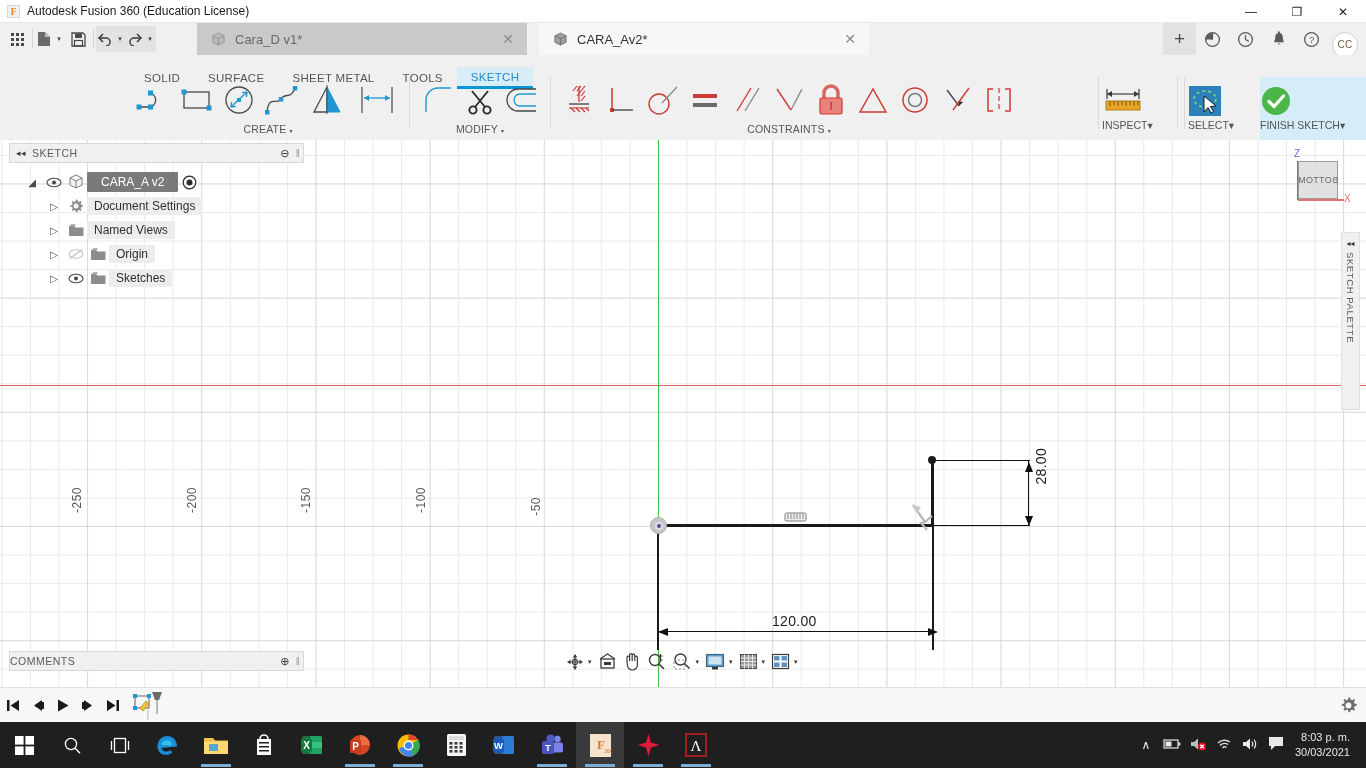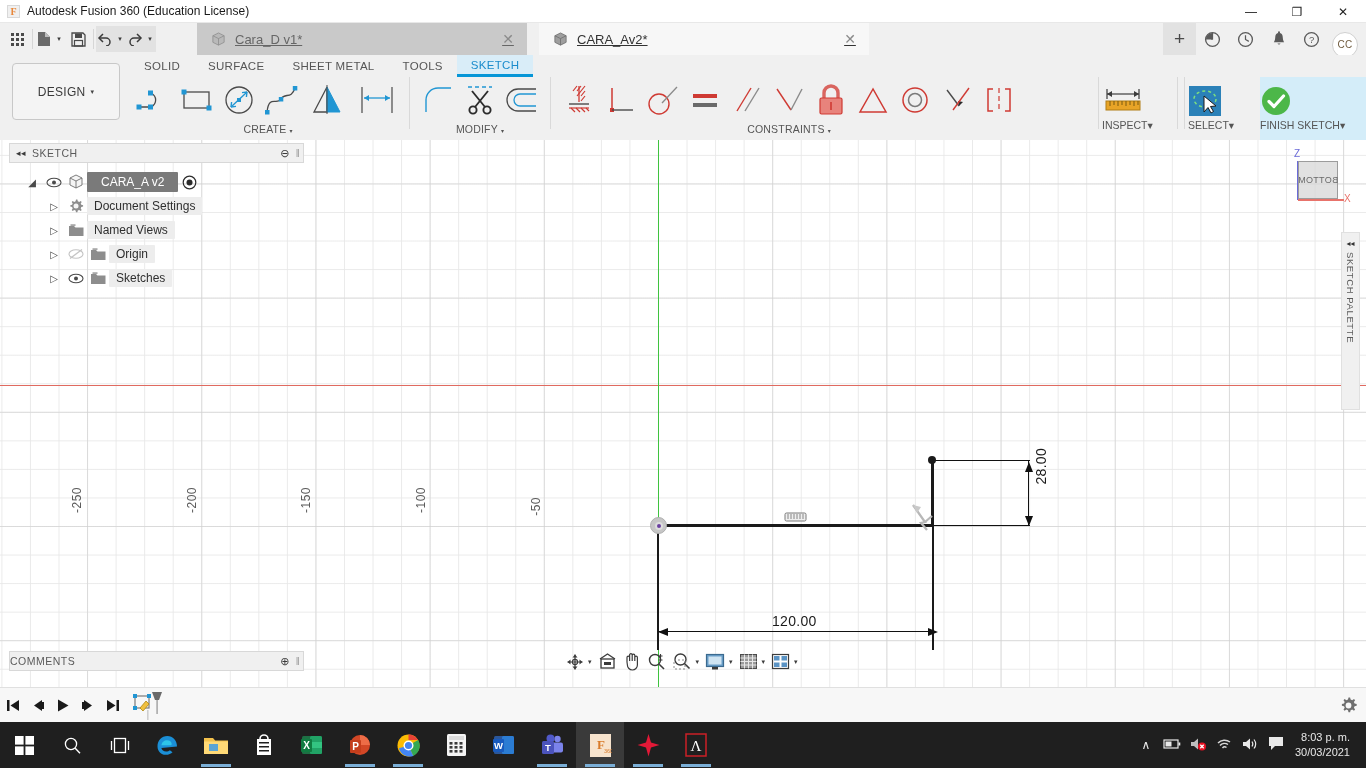--- a/index.html
+++ b/index.html
@@ -39,21 +39,21 @@
   .qat-btn.split { width:18px; }
   .qat-caret { width:12px; height:26px; display:flex; align-items:center; justify-content:center;
                font-size:7px; color:#3b3b3b; }
   .qat-sep { width:1px; height:20px; background:#d6d6d6; margin:0 2px; }
   .qat-hl { background:#e2e2e2; }
 
   .doctabs { position:absolute; left:197px; top:23px; height:32px; display:flex; align-items:flex-end; }
   .doctab {
     height:32px; display:flex; align-items:center;
     padding:0 10px 0 14px; min-width:330px;
-    background:#c9c9c9; color:#666; font-size:13px; position:relative;text-decoration:underline;
+    background:#c9c9c9; color:#666; font-size:13px; position:relative;
   }
   .doctab.active { background:#f7f7f7; color:#333; }
   .doctab .cube { margin-right:9px; display:flex; }
   .doctab .tname { flex:1; }
   .doctab .tclose { font-size:14px; color:#8a8a8a; width:18px; text-align:center; }
   .tabgap { width:12px; }
 
   .tb-right { position:absolute; right:0; top:23px; height:32px; display:flex; align-items:center; }
   .tr-btn { width:33px; height:32px; display:flex; align-items:center; justify-content:center; color:#5a5a5a; }
   .tr-plus { background:#e2e2e2; font-size:19px; color:#4a4a4a; }
@@ -61,21 +61,21 @@
     width:26px; height:26px; border-radius:50%; background:#ffffff; border:1px solid #d0d0d0;
     display:flex; align-items:center; justify-content:center;
     font-size:10px; color:#6f5b3e; letter-spacing:.4px; margin:11px 8px 0 4px;
   }
 
   
   .ribbon { position:absolute; left:0; top:55px; width:1366px; height:85px; background:#f0f0f0; }
   .ribbon-tabs { position:absolute; left:130px; top:0; height:22px; display:flex; }
   .rtab {
     padding:3px 14px 3px 14px; font-size:11.5px; color:#555; letter-spacing:.3px;
-    height:22px; display:flex; align-items:center;
+    height:22px; display:flex; align-items:center;margin-top:12px;
   }
   .rtab.active { color:#1b8ccc; background:#d9edf8; border-bottom:3px solid #0696d7; }
 
   .designbtn {
     position:absolute; left:12px; top:8px; width:108px; height:57px;
     border:1px solid #c8c8c8; border-radius:4px; background:#f4f4f4;
     display:flex; align-items:center; justify-content:center;
     font-size:12px; color:#3a3a3a; letter-spacing:.3px;
   }
   .designbtn .dc { font-size:7px; margin-left:5px; color:#444; }
@@ -329,24 +329,20 @@
       <svg width="17" height="17" viewBox="0 0 18 18">
         <circle cx="9" cy="9" r="7.3" fill="none" stroke="#5a5a5a" stroke-width="1.4"></circle>
         <text x="9" y="12.8" font-size="10" fill="#5a5a5a" text-anchor="middle" font-family="Liberation Sans">?</text>
       </svg>
     </div>
     <div class="avatar">CC</div>
   </div>
 
   <div class="ribbon">
 
-    <div class="designbtn">
-      <span>DESIGN</span>
-      <span class="dc">▾</span>
-    </div>
 
     <div class="ribbon-tabs">
       <div class="rtab">SOLID</div>
       <div class="rtab">SURFACE</div>
       <div class="rtab">SHEET METAL</div>
       <div class="rtab">TOOLS</div>
       <div class="rtab active">SKETCH</div>
     </div>
 
     <div class="rpanels">

